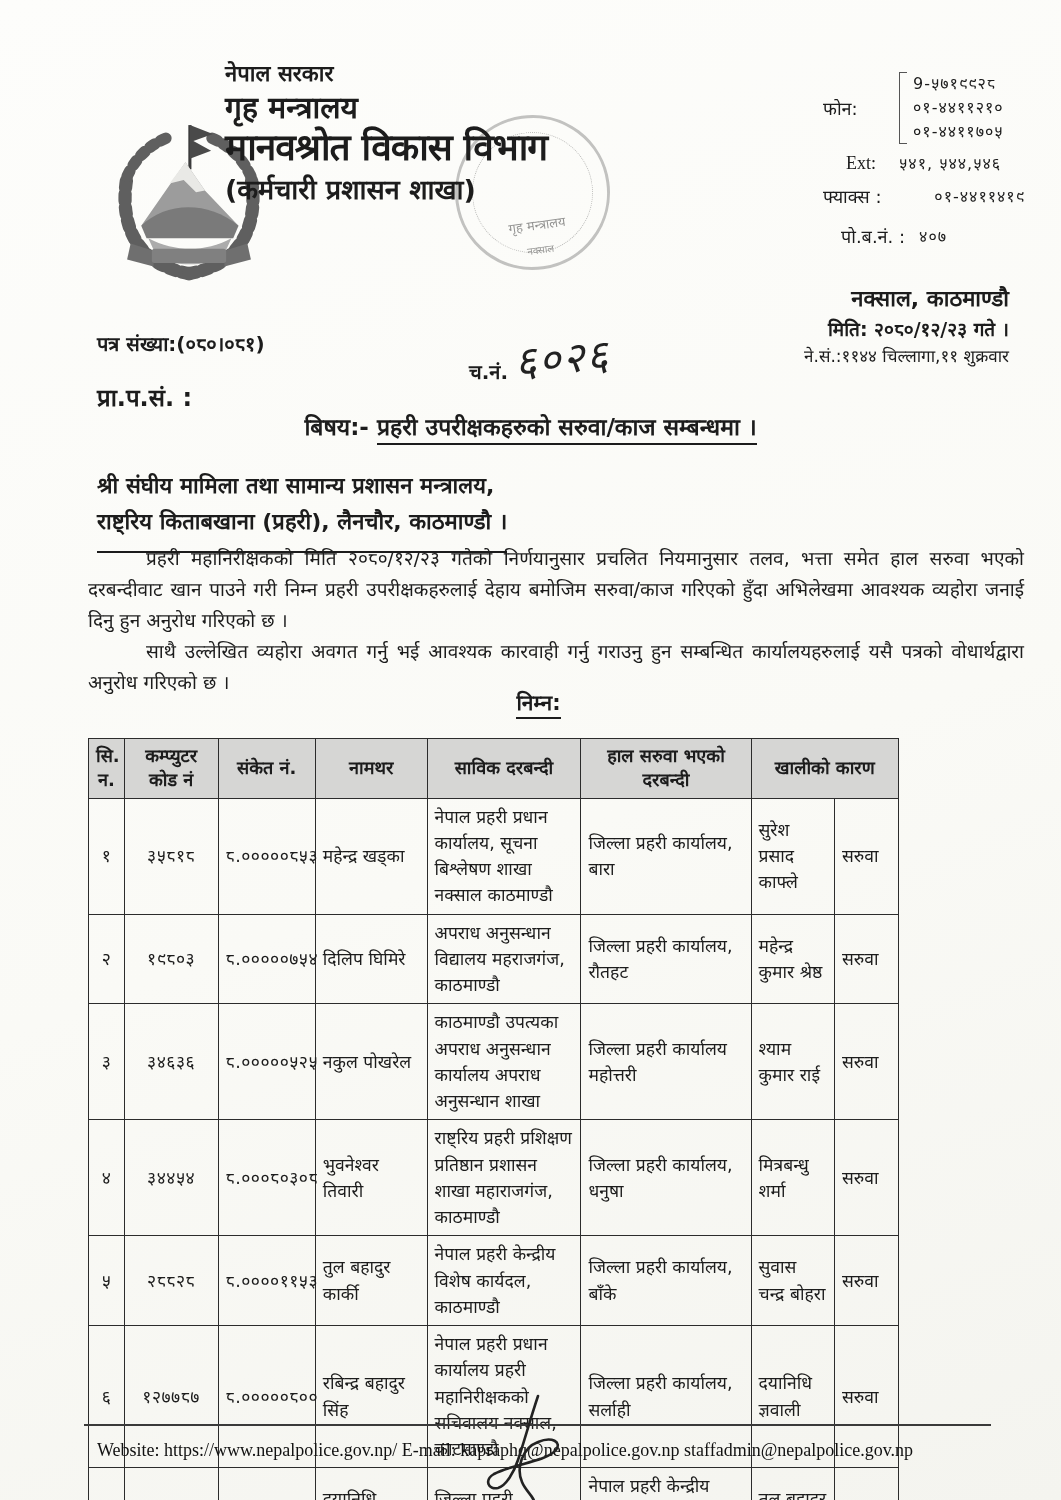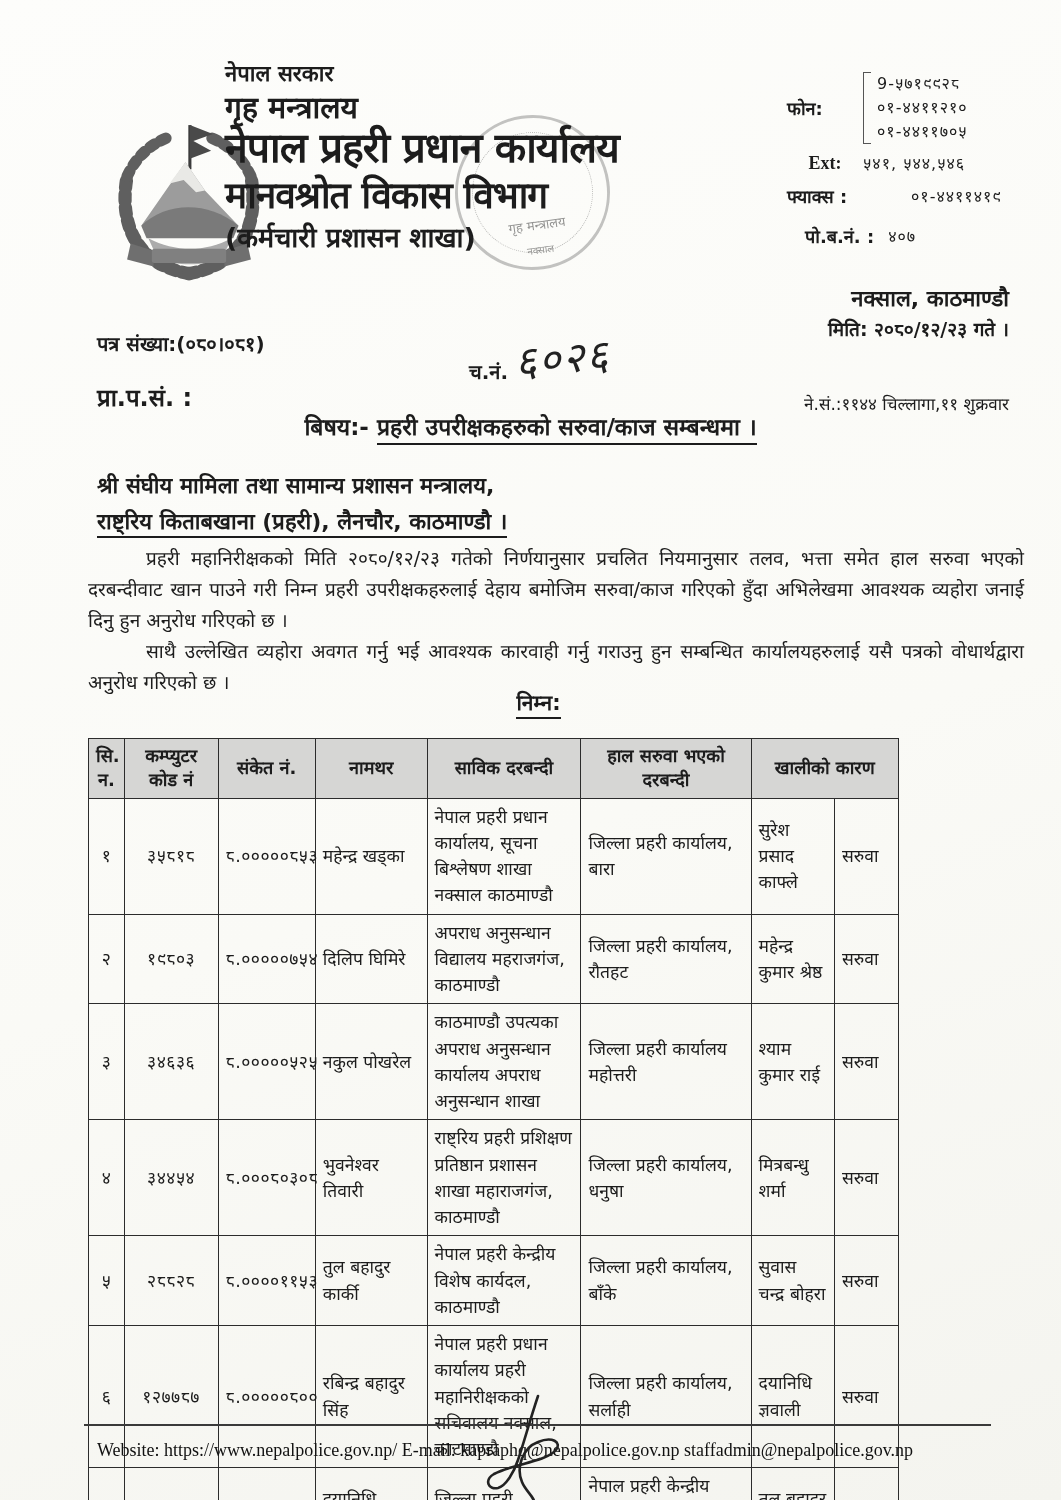--- a/index.html
+++ b/index.html
@@ -27,50 +27,50 @@
     border:3px solid rgba(40,40,40,.55); border-radius:50%;
     opacity:.5; transform:rotate(-8deg); z-index:3; pointer-events:none;
   }
   .stamp .inner {
     position:absolute; inset:14px; border:1.5px dotted rgba(40,40,40,.6); border-radius:50%;
   }
   .stamp .stxt1 { position:absolute; left:0; right:0; top:66%; text-align:center; font-size:13px; color:#2a2a2a; }
   .stamp .stxt2 { position:absolute; left:0; right:0; top:84%; text-align:center; font-size:10px; color:#2a2a2a; }
   .lh-right { position:absolute; right:36px; top:72px; width:238px; font-size:16px; }
   .contact-row { display:flex; align-items:center; }
-  .contact-label { width:76px; font-weight:bold; font-size:18px; }
+  .contact-label { width:76px; font-weight:normal; font-size:18px;margin-left:36px; }
   .ext-label { font-family:"Liberation Serif", serif; }
   .phone-brace {
     width:8px; align-self:stretch;
     border-left:1.5px solid #555; border-top:1.5px solid #555; border-bottom:1.5px solid #555;
     margin-right:6px;
   }
   .phone-list div { line-height:24px; letter-spacing:1px; }
   .contact-val { letter-spacing:1px; }
   .mt8 { margin-top:8px;text-align:center; } .mt10 { margin-top:10px;gap:48px; }
   .pobox-row { margin-top:16px; margin-left:18px; }
   .date-block { position:absolute; right:52px; top:282px; text-align:right; line-height:1.5; }
   .date-addr { font-size:22px; font-weight:bold; }
   .date-line { font-size:19px; font-weight:bold; }
-  .ns-line { font-size:17px;margin-top:48px; }
+  .ns-line { font-size:17px; }
   
   .ref-row { position:absolute; top:330px; left:97px; right:60px; }
   .letter-no { font-size:20px; font-weight:bold; }
   .chno { position:absolute; left:372px; top:4px; font-size:20px; font-weight:bold; }
   .chno-val {
     display:inline-block; font-family:"DejaVu Serif", serif; font-style:italic;
     font-size:42px; font-weight:400; color:#222; transform:rotate(-5deg) translateY(-6px);
     letter-spacing:2px;
   }
   .pps { position:absolute; top:380px; left:97px; font-size:24px; font-weight:bold; }
   
   .subject { position:absolute; top:410px; left:0; right:0; text-align:center; font-size:23px; font-weight:bold; }
   .subject .u { border-bottom:2.5px solid #1c1c1c; padding-bottom:3px;text-align:right; }
   .addressee { position:absolute; top:468px; left:97px; font-size:22px; font-weight:bold; line-height:1.65; }
-  .addressee .u { border-bottom:2.5px solid #1c1c1c; padding-bottom:2px; }
+  .addressee .u { border-bottom:2.5px solid #1c1c1c; padding-bottom:17px; }
   
   .body-text { position:absolute; top:543px; left:88px; width:936px; font-size:19px; line-height:31px; text-align:justify; }
   .body-text p { text-indent:58px; margin:0; }
   .list-heading { position:absolute; top:688px; left:16px; right:0; text-align:center; font-size:21px; font-weight:bold; }
   .list-heading span { border-bottom:2px solid #1c1c1c; padding-bottom:2px; }
   
   table.roster {
     position:absolute; top:738px; left:88px; width:811px;
     border-collapse:collapse; font-size:17.5px; table-layout:fixed;
   }
@@ -109,21 +109,20 @@
 
     <div class="stamp">
       <div class="inner"></div>
       <div class="stxt1">गृह मन्त्रालय</div>
       <div class="stxt2">नक्साल</div>
     </div>
 
     <div class="lh-center">
       <div class="gov">नेपाल सरकार</div>
       <div class="min">गृह मन्त्रालय</div>
-      <div class="office">नेपाल प्रहरी प्रधान कार्यालय</div>
       <div class="dept">मानवश्रोत विकास विभाग</div>
       <div class="sect">(कर्मचारी प्रशासन शाखा)</div>
     </div>
 
     <div class="lh-right">
       <div class="contact-row">
         <span class="contact-label">फोन:</span>
         <span class="phone-brace"></span>
         <span class="phone-list">
           <div>9-५७१९९२८</div>

